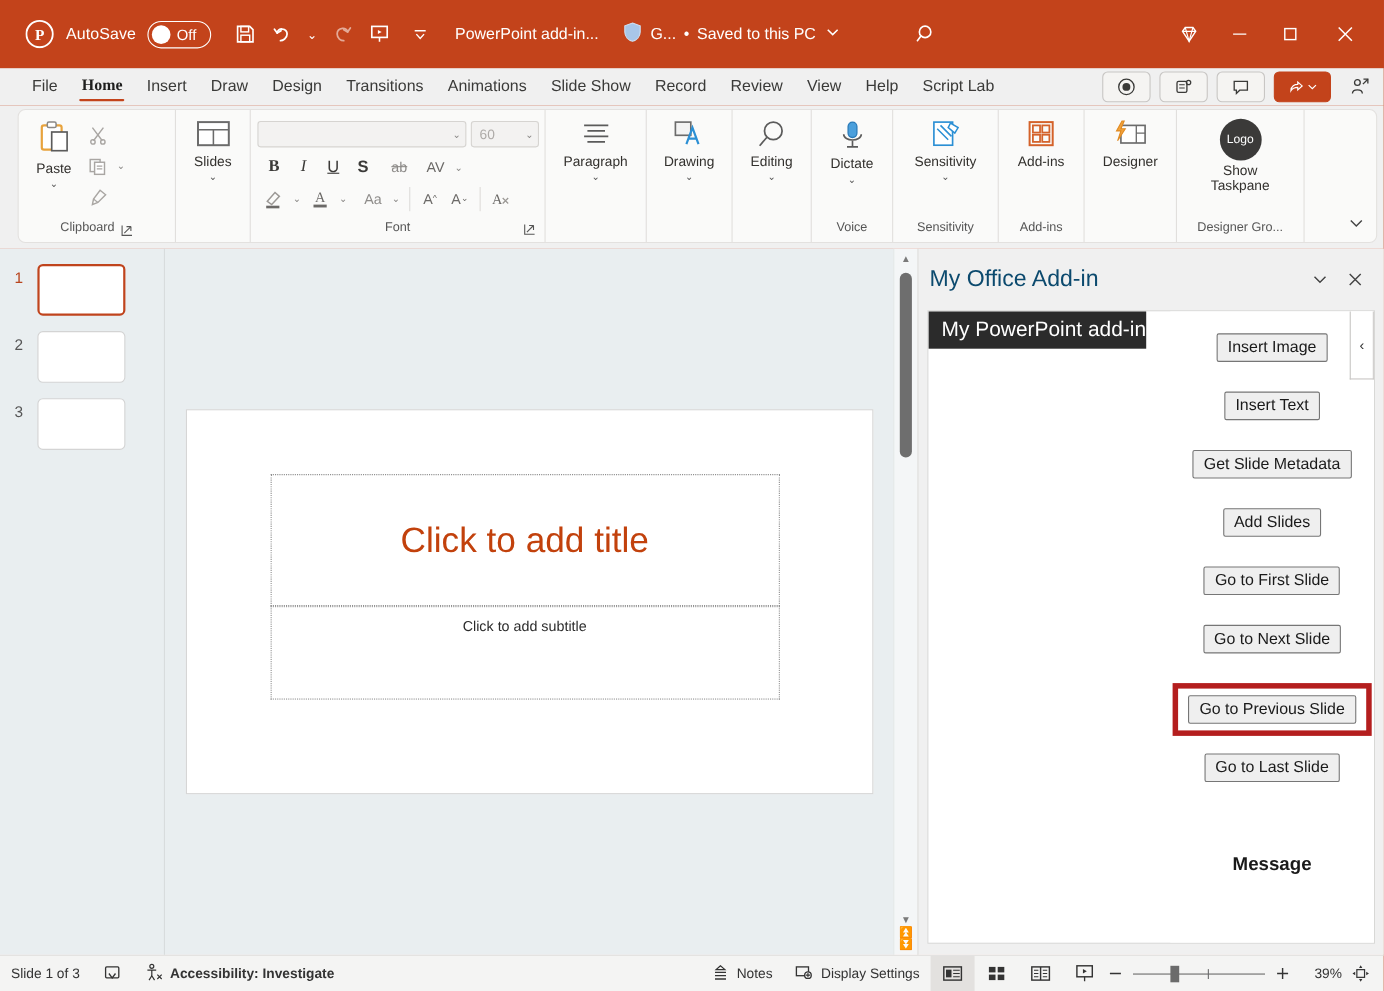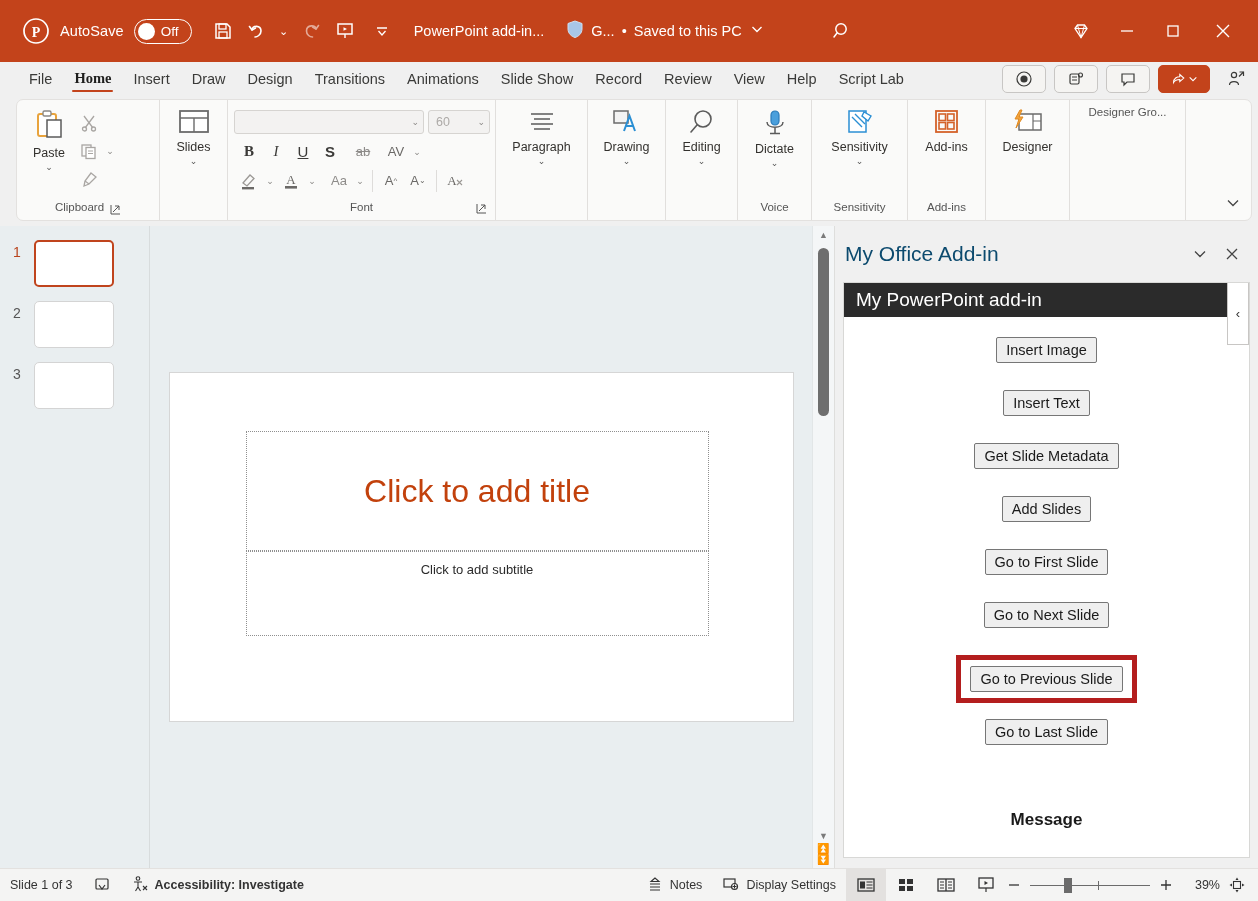--- a/index.html
+++ b/index.html
@@ -251,21 +251,21 @@
   .tp-header {
     height: 56px; display:flex; align-items:center;
     padding: 0 10px 0 10px;
   }
   .tp-title { font-size: 21px; color:#0c4a6e; flex:1; }
   .tp-hbtn { width: 32px; height:32px; display:flex; align-items:center; justify-content:center; color:#444;}
   .tp-body {
     flex:1; margin: 0 8px 10px 8px; background:#fff;
     border: 1px solid #d8d8d6;
     position: relative; overflow: hidden;
-    display:flex; flex-direction:column;
+    display:flex; flex-direction:row;
   }
   .addin-header {
     background:#2b2b2b; color:#fff; height: 34px;
     display:flex; align-items:center; padding-left: 12px;
     font-size: 19px; font-weight: 300; margin-right: 22px;
   }
   .collapse-tab {
     position:absolute; right: 0; top: 0; width: 22px; height: 62px;
     background:#fff; border: 1px solid #c8c6c4; border-top: none;
     display:flex; align-items:center; justify-content:center;
@@ -704,20 +704,28 @@
             </svg>
             <span class="lbl">Designer</span>
           </div>
         </div>
         <div class="rgroup-label-row">
             <span class="rgroup-label">&nbsp;</span>
           </div>
       </div>
 
       <div class="rgroup" style="width:116px;">
+        <div class="rgroup-body" style="justify-content:center;">
+          <div class="bigbtn">
+            <div style="width:38px;height:38px;border-radius:50%;background:#3b3a39;display:flex;align-items:center;justify-content:center;">
+              <span style="font-size:11px;color:#fff;">Logo</span>
+            </div>
+            <span class="lbl" style="max-width:72px;">Show Taskpane</span>
+          </div>
+        </div>
         <div class="rgroup-label-row">
             <span class="rgroup-label">Designer Gro...</span>
           </div>
       </div>
 
       <div class="rgroup" style="flex:1;"></div>
 
       <span class="collapse-ribbon">
         <svg width="16" height="16" viewBox="0 0 16 16">
             <path d="M3 5.5 L8 10.5 L13 5.5" fill="none" stroke="#444" stroke-width="1.3"></path>

